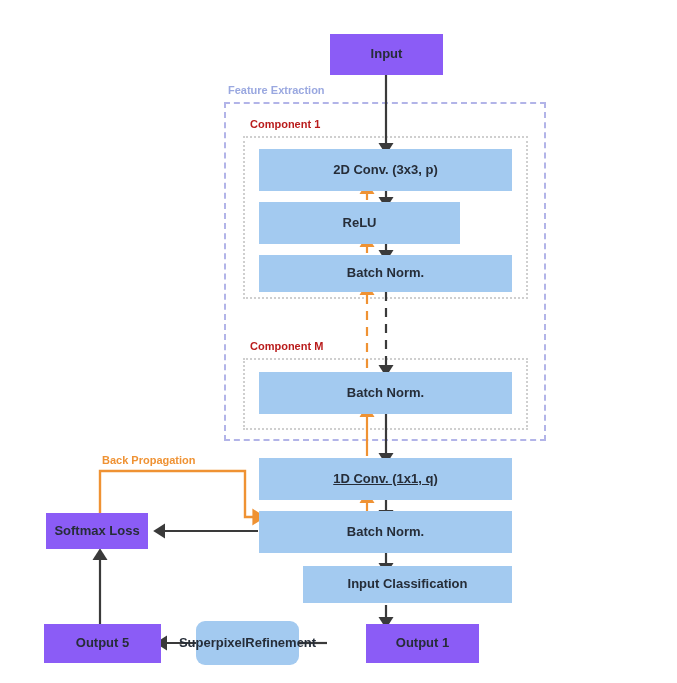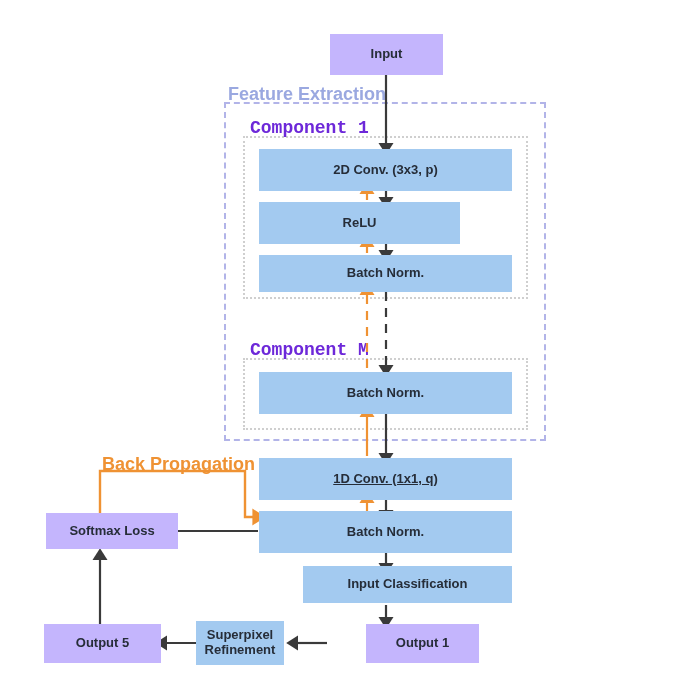--- a/index.html
+++ b/index.html
@@ -4,32 +4,32 @@
 <style>
   html,body{margin:0;padding:0;background:#ffffff;}
   body{width:677px;height:683px;position:relative;overflow:hidden;
        font-family:"Liberation Sans",sans-serif;}
   #stage{position:absolute;left:0;top:0;width:677px;height:683px;}
 
   
   .box{position:absolute;box-sizing:border-box;display:flex;
        align-items:center;justify-content:center;text-align:center;
        color:#262d38;font-weight:bold;font-size:13px;line-height:1.15;}
-  .box.light{background:#c4b5fd;}
+  .box.light{background:#8b5cf6;}
   .box.mid{background:#a3caf0;}
 
   
   .frame{position:absolute;box-sizing:border-box;}
   .frame.outer{border:2px dashed #b2b4e8;}
   .frame.inner{border:2px dotted #cfcfcf;}
 
-  .grouplabel{position:absolute;font-size:18px;font-weight:bold;
+  .grouplabel{position:absolute;font-size:11px;font-weight:bold;
               white-space:nowrap;text-align:right;}
   .grouplabel.fe{color:#9aa8e0;}
-  .grouplabel.cmp{color:#6d28d9;font-family:Liberation Mono, monospace;}
+  .grouplabel.cmp{color:#b91c1c;}
   .grouplabel.bp{color:#ef9233;}
 
   
   #wires{position:absolute;left:0;top:0;width:677px;height:683px;
          pointer-events:none;}
 </style>
 </head>
 <body>
 
 <div id="stage">
@@ -109,24 +109,24 @@
   <div class="box mid" style="left:259px;top:255px;width:253px;height:37px;">Batch Norm.</div>
 
   <div class="box mid" style="left:259px;top:372px;width:253px;height:42px;">Batch Norm.</div>
 
   <div class="box mid" style="left:259px;top:458px;width:253px;height:42px;text-decoration:underline;">1D Conv. (1x1, q)</div>
 
   <div class="box mid" style="left:259px;top:511px;width:253px;height:42px;">Batch Norm.</div>
 
   <div class="box mid" style="left:303px;top:566px;width:209px;height:37px;">Input Classification</div>
 
-  <div class="box light" style="left:46px;top:513px;width:132px;height:36px;">Softmax Loss</div>
+  <div class="box light" style="left:46px;top:513px;width:102px;height:36px;">Softmax Loss</div>
 
   <div class="box light" style="left:330px;top:624px;width:113px;height:39px;margin-left:36px;">Output 1</div>
 
-  <div class="box mid" style="left:196px;top:621px;width:88px;height:44px;flex-direction:column;">
+  <div class="box mid" style="left:196px;top:621px;width:103px;height:44px;flex-direction:row;border-radius:9px;">
     <span>Superpixel</span>
     <span>Refinement</span>
   </div>
 
   <div class="box light" style="left:44px;top:624px;width:117px;height:39px;">Output 5</div>
 
 </div>
 
 </body></html>

